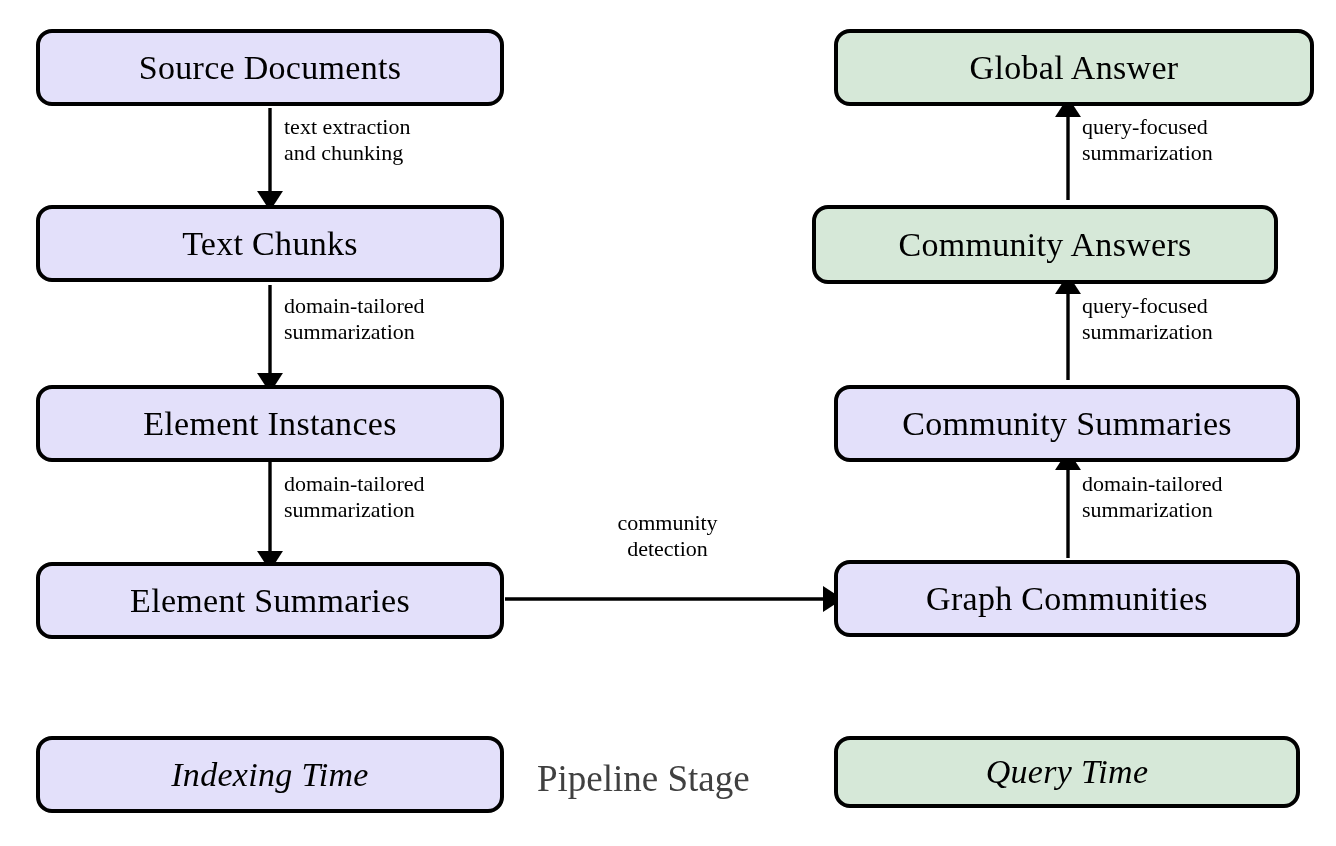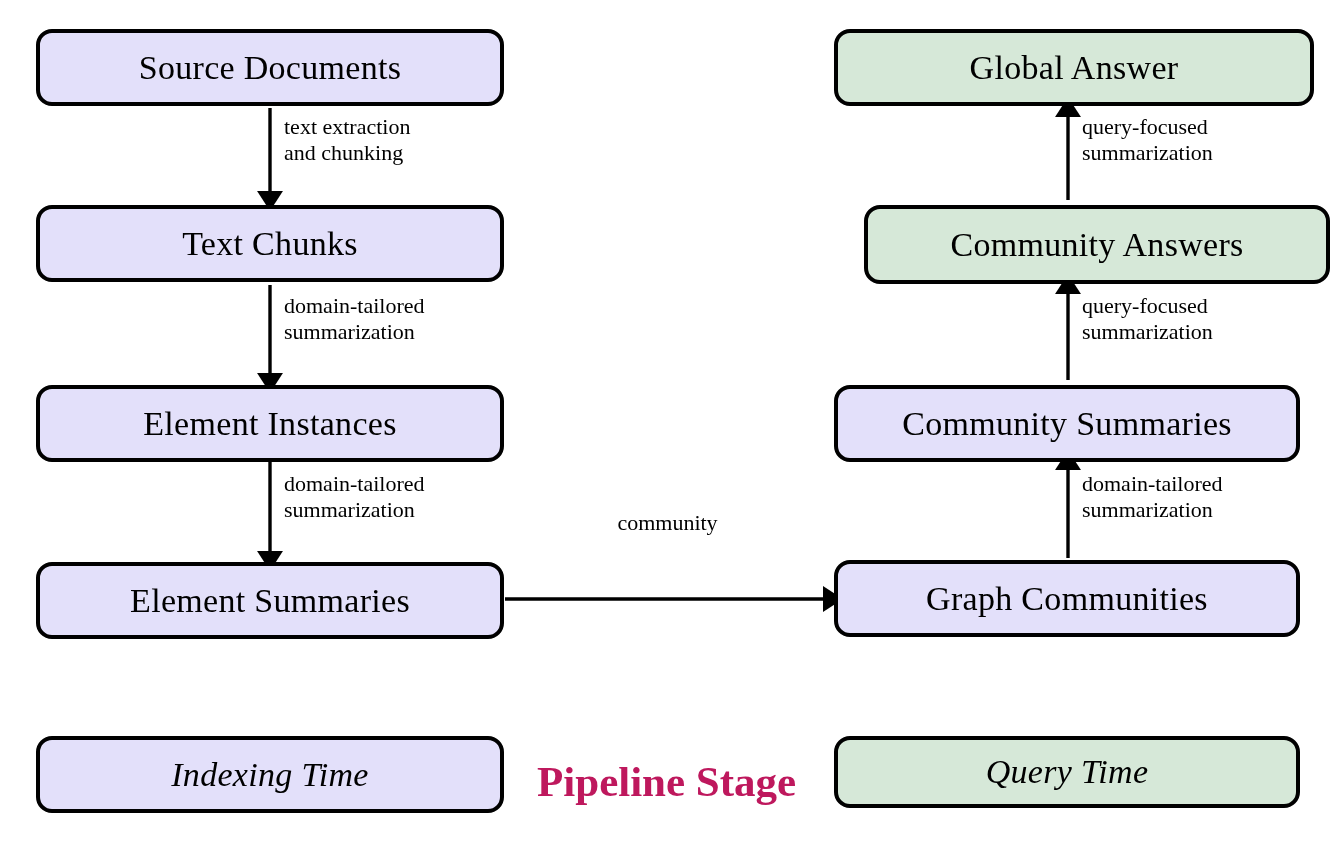--- a/index.html
+++ b/index.html
@@ -36,23 +36,23 @@
     position: absolute;
     font-size: 22px;
     color: #000000;
     line-height: 1.18;
     white-space: nowrap;
   }
   .edge-label.centered { text-align: center; }
 
   .stage-label {
     position: absolute;
-    font-size: 43px;
-    font-weight: bold;
-    color: #be185d;
+    font-size: 37px;
+    font-weight: normal;
+    color: #404040;
     white-space: nowrap;
   }
 
   svg.arrows {
     position: absolute;
     left: 0;
     top: 0;
     width: 1336px;
     height: 846px;
     pointer-events: none;
@@ -112,21 +112,21 @@
   </div>
 
   <div class="node indexing" style="left:36px; top:562px; width:468px; height:77px;">
     <span>Element Summaries</span>
   </div>
 
   <div class="node query" style="left:834px; top:29px; width:480px; height:77px;">
     <span>Global Answer</span>
   </div>
 
-  <div class="node query" style="left:864px; top:205px; width:466px; height:79px;">
+  <div class="node query" style="left:812px; top:205px; width:466px; height:79px;">
     <span>Community Answers</span>
   </div>
 
   <div class="node indexing" style="left:834px; top:385px; width:466px; height:77px;">
     <span>Community Summaries</span>
   </div>
 
   <div class="node indexing" style="left:834px; top:560px; width:466px; height:77px;">
     <span>Graph Communities</span>
   </div>
@@ -141,20 +141,21 @@
     <div>summarization</div>
   </div>
 
   <div class="edge-label" style="left:284px; top:471px;">
     <div>domain-tailored</div>
     <div>summarization</div>
   </div>
 
   <div class="edge-label centered" style="left:560px; top:510px; width:215px;">
     <div>community</div>
+    <div>detection</div>
   </div>
 
   <div class="edge-label" style="left:1082px; top:471px;">
     <div>domain-tailored</div>
     <div>summarization</div>
   </div>
 
   <div class="edge-label" style="left:1082px; top:293px;">
     <div>query-focused</div>
     <div>summarization</div>

